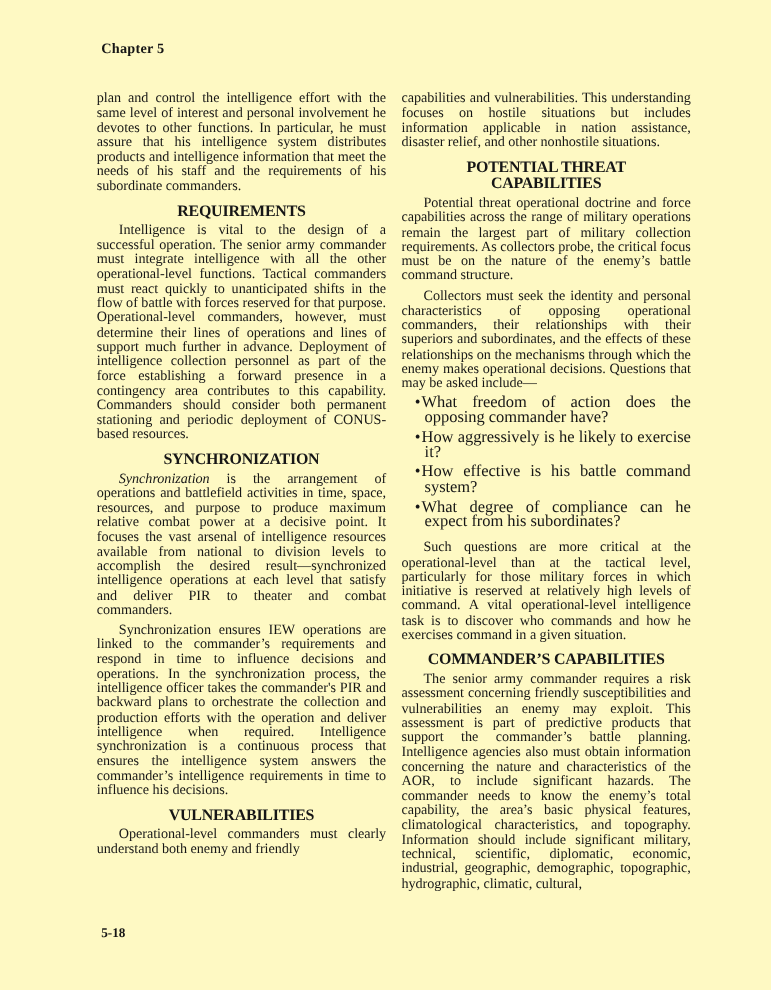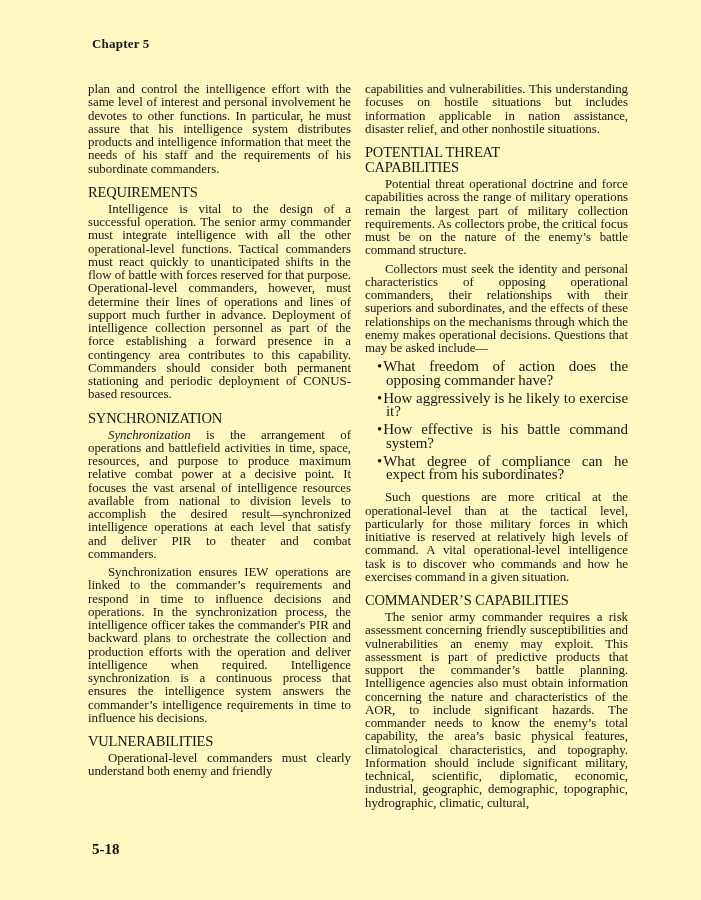--- a/index.html
+++ b/index.html
@@ -45,21 +45,22 @@
   .body-para.indent {
     text-indent: 20px;
   }
   .body-para + .body-para {
     margin-top: 5px;
   }
   .section-heading {
     margin: 9px 0 3px 0;
     font-size: 14.5px;
     line-height: 15px;
-    font-weight: normal;
+    font-weight: bold;
+    text-align: center;
     letter-spacing: -0.2px;
   }
   .section-heading .hline {
     display: block;
   }
   .lead-italic {
     font-style: italic;
   }
   ul.question-list {
     list-style: none;
@@ -76,21 +77,21 @@
     letter-spacing: -0.05px;
   }
   ul.question-list li::before {
     content: "\2022";
     margin-right: 1px;
   }
   .page-number {
     position: absolute;
     top: 841px;
     left: 92px;
-    font-size: 15px;
+    font-size: 12px;
     font-weight: bold;
   }
 </style>
 </head>
 <body>
 
 <div class="page">
 
   <div class="chapter-header">Chapter 5</div>
 

